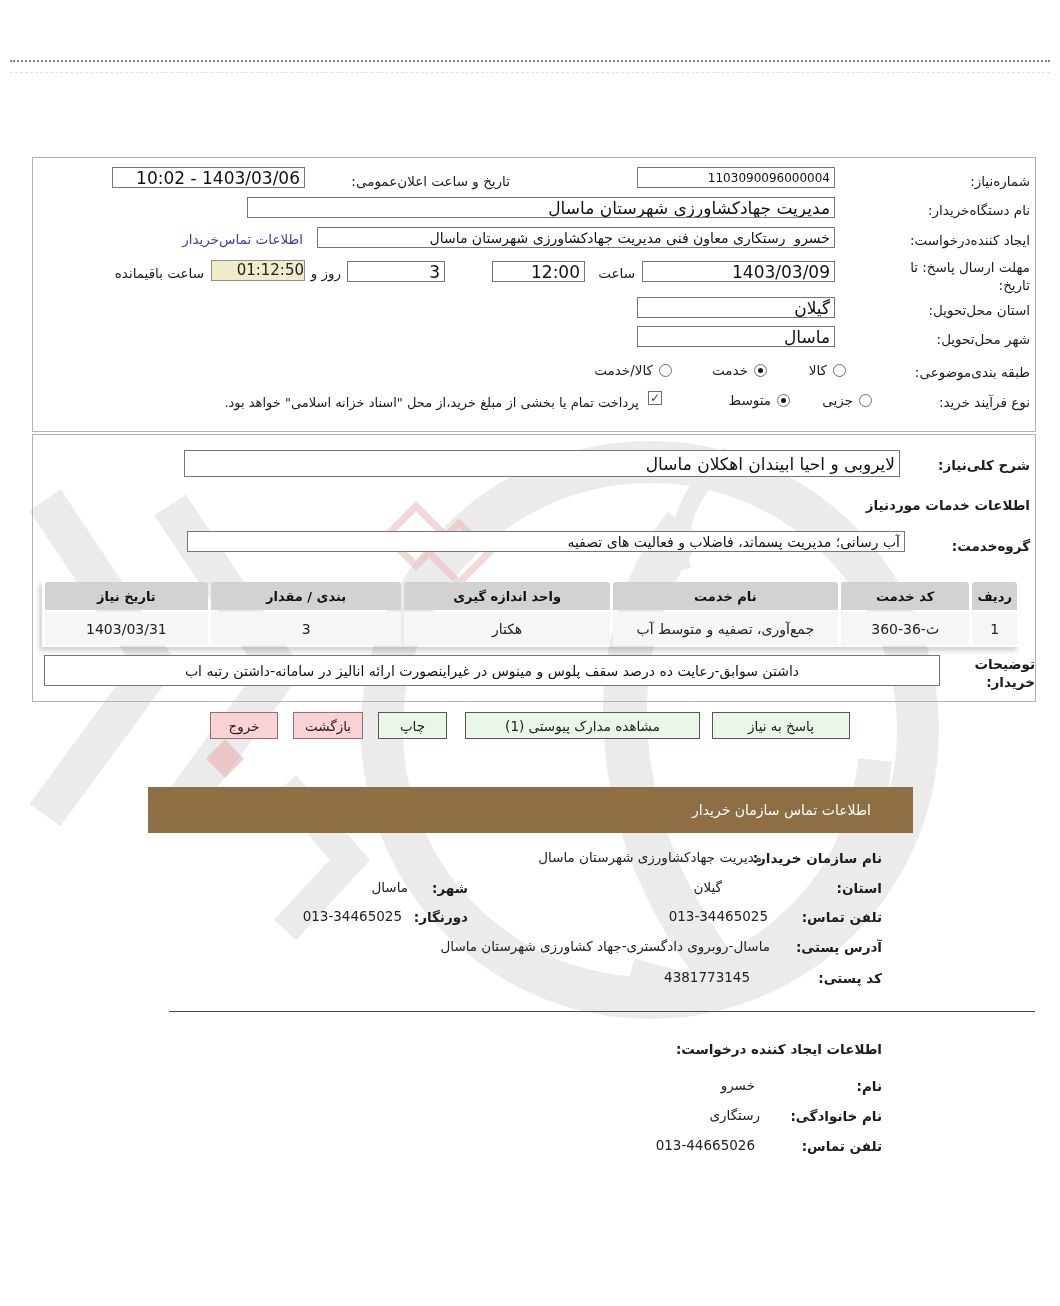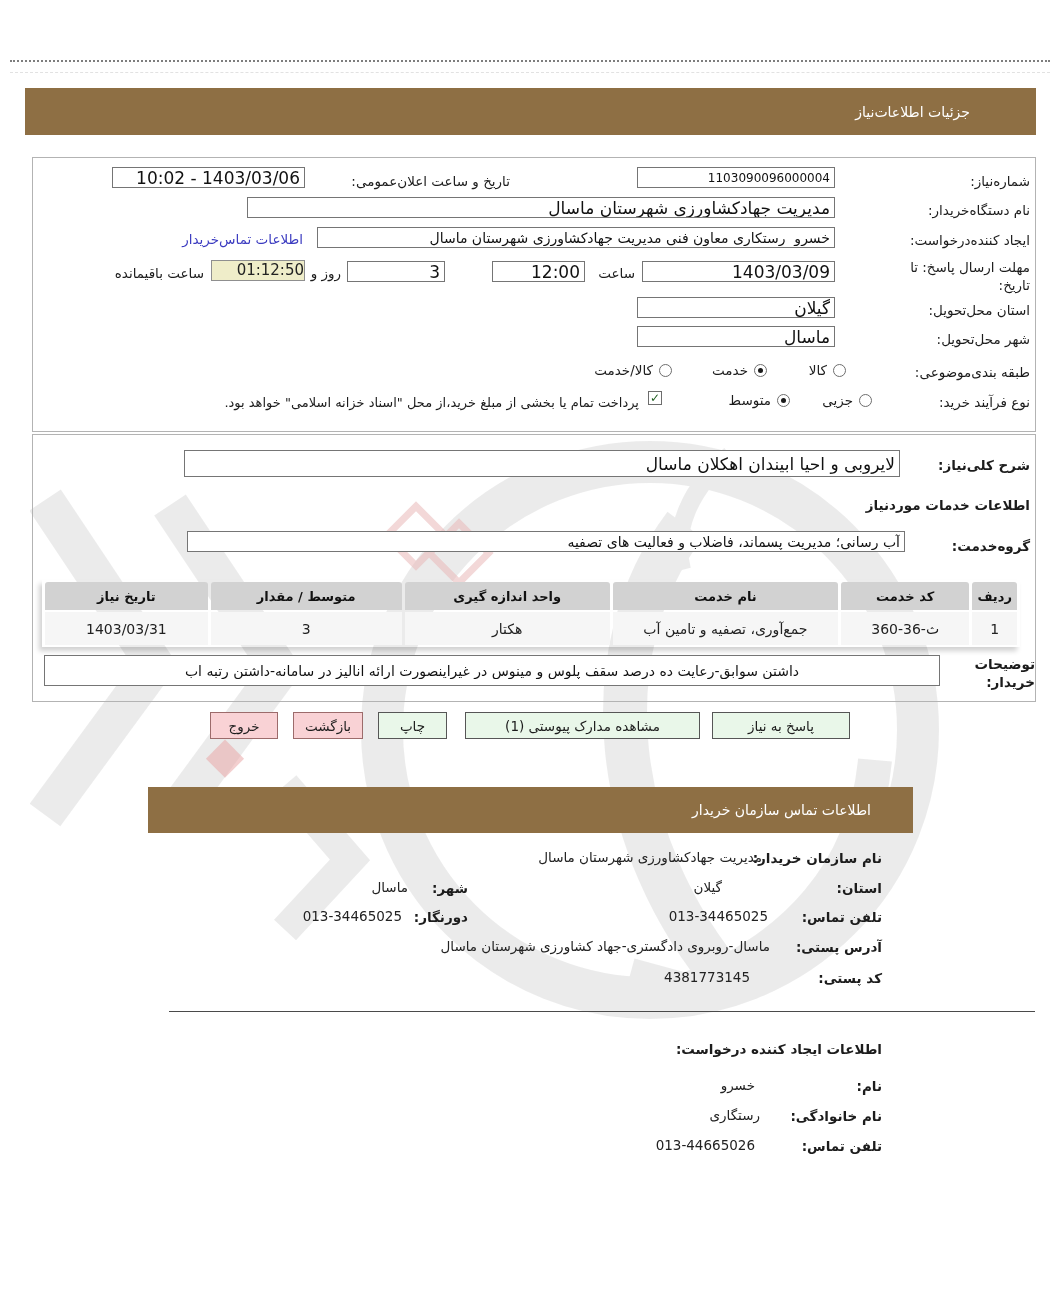--- a/index.html
+++ b/index.html
@@ -107,23 +107,20 @@
     <rect x="408" y="102" width="42" height="42" fill="none" stroke="#e9b9b9" stroke-width="7" transform="rotate(45 429 123)"></rect>
     <rect x="182" y="315" width="27" height="27" fill="#e9a8a8" transform="rotate(45 195 328)"></rect>
   </g>
 </svg>
 
 <div class="content layer">
 
   <div class="dots1"></div>
   <div class="dots2"></div>
 
-  <div class="bar bar1">
-    <span>جزئیات اطلاعات‌نیاز</span>
-  </div>
 
   <div class="panel panel1"></div>
 
   <span class="lbl" style="top:172px;right:30px">شماره‌نیاز:</span>
   <input class="inp ltr" style="top: 167px; right: 225px; width: 198px; font-size: 12px;" type="text" value="1103090096000004">
   <span class="lbl" style="top:172px;right:550px">تاریخ و ساعت اعلان‌عمومی:</span>
   <input class="inp ltr" style="top: 167px; right: 755px; width: 193px;" type="text" value="10:02 - 1403/03/06">
 
   <span class="lbl" style="top:201px;right:30px">نام دستگاه‌خریدار:</span>
   <input class="inp" style="top: 197px; right: 225px; width: 588px;" type="text" value="مدیریت جهادکشاورزی شهرستان ماسال">
@@ -193,29 +190,29 @@
       <col style="width:210px">
         <col style="width:195px">
         <col style="width:165px">
     </colgroup>
     <thead>
       <tr>
         <th>ردیف</th>
         <th>کد خدمت</th>
         <th>نام خدمت</th>
         <th>واحد اندازه گیری</th>
-        <th>متوسط / مقدار</th>
+        <th>بندی / مقدار</th>
         <th>تاریخ نیاز</th>
       </tr>
     </thead>
     <tbody>
       <tr>
         <td>1</td>
         <td>ث-36-360</td>
-        <td>جمع‌آوری، تصفیه و تامین آب</td>
+        <td>جمع‌آوری، تصفیه و متوسط آب</td>
         <td>هکتار</td>
         <td>3</td>
         <td class="ltrcell" style="direction:ltr">1403/03/31</td>
       </tr>
     </tbody>
   </table>
 
   <span class="lbl b wrap2" style="top:655px;right:25px;width:100px">توضیحات خریدار:</span>
   <input class="inp" style="top: 655px; right: 120px; width: 896px; height: 31px; text-align: center; font-size: 14px;" type="text" value="داشتن سوابق-رعایت ده درصد سقف پلوس و مینوس در غیراینصورت ارائه انالیز در سامانه-داشتن رتبه اب">
 

